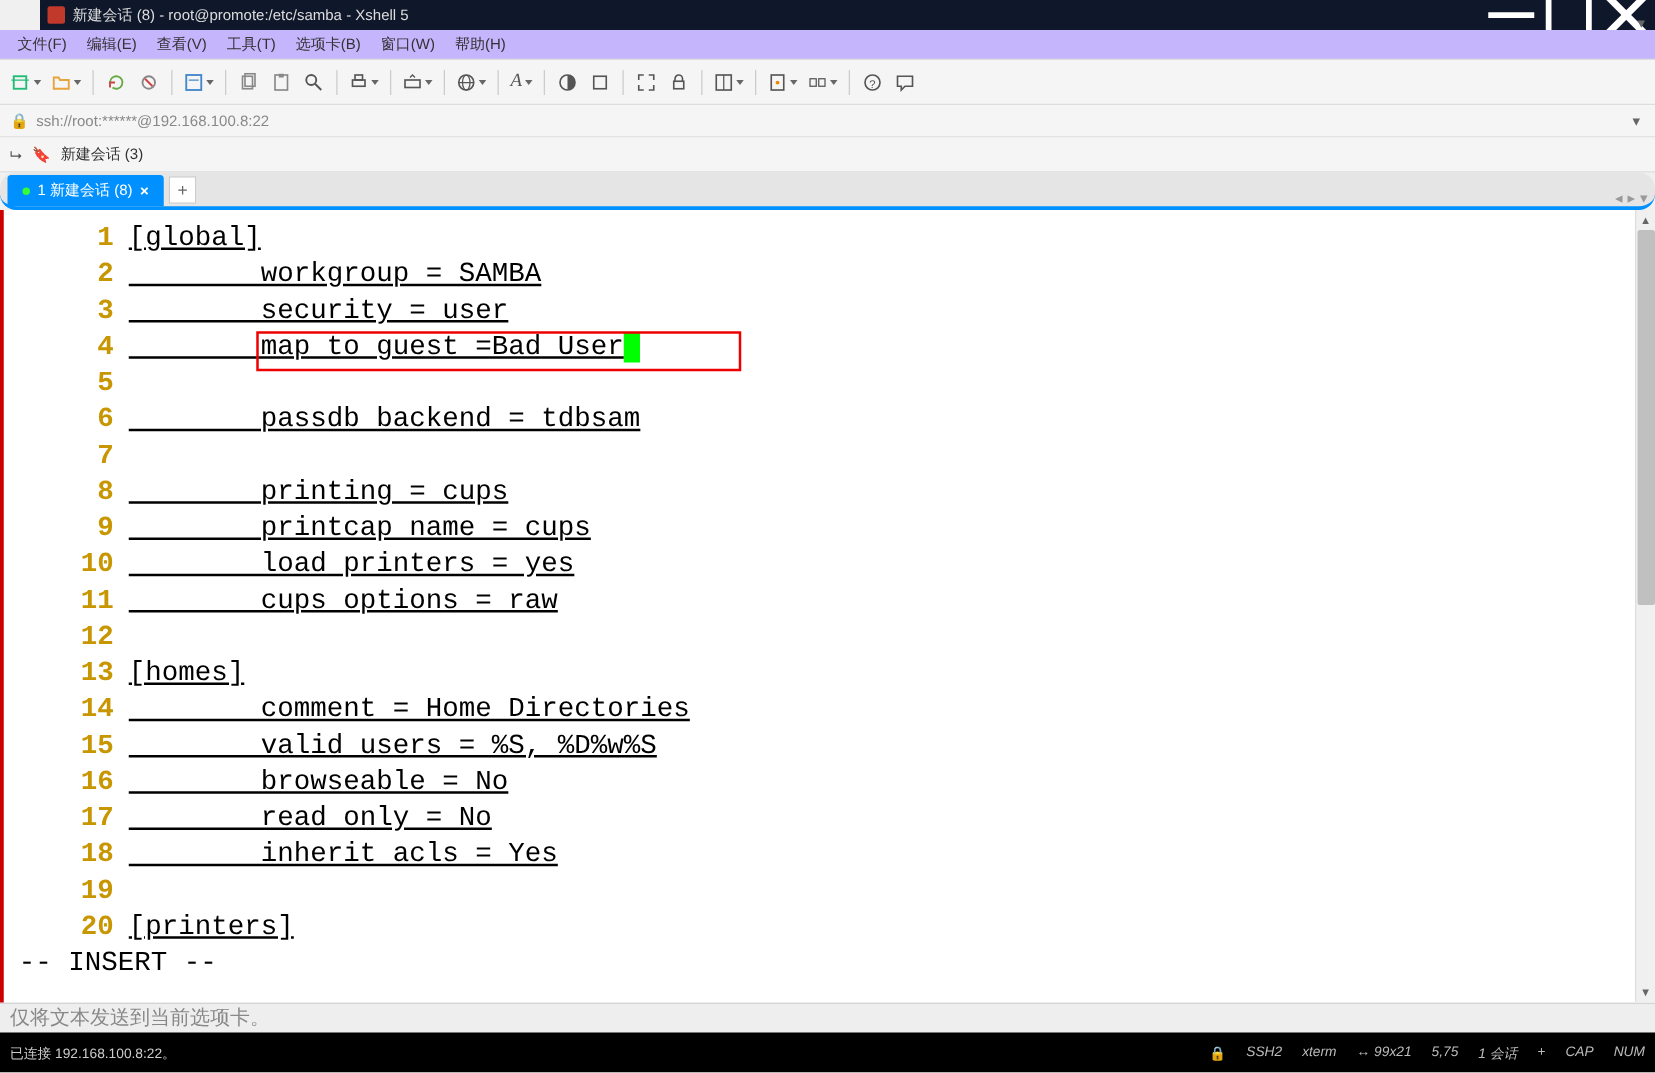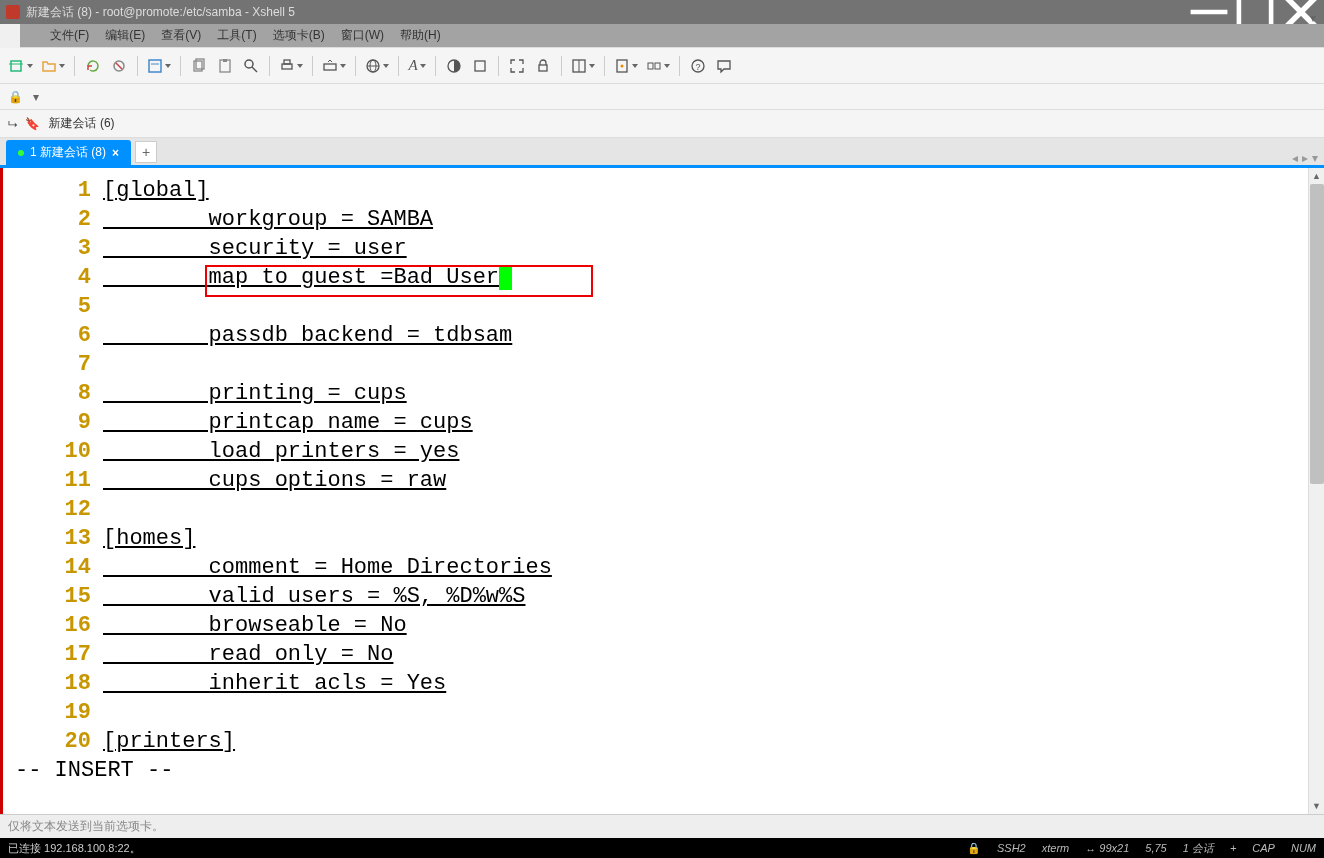--- a/index.html
+++ b/index.html
@@ -1,62 +1,62 @@
 <!DOCTYPE html>
 <html><head>
 <meta charset="utf-8">
 <style>
   * { margin: 0; padding: 0; box-sizing: border-box; }
   body { font-family: "Microsoft YaHei", Tahoma, sans-serif; font-size: 12px; background: #f0f0f0; width: 1324px; height: 858px; overflow: hidden; display: flex; flex-direction: column; }
-  .titlebar { background: #737373; height: 24px; display: flex; align-items: center; color: #fff; }
+  .titlebar { background: #0f172a; height: 24px; display: flex; align-items: center; color: #fff; margin-left: 32px; }
   .titlebar .icon { width: 14px; height: 14px; margin: 0 6px; background: #c0392b; border-radius: 2px; display:inline-block; }
   .titlebar .title { flex: 1; font-size: 12px; color: #ddd; }
   .titlebar .ctl { width: 46px; height: 24px; display: flex; align-items: center; justify-content: center; color: #fff; cursor: pointer; }
 
-  .menubar { background: #a3a3a3; height: 24px; display: flex; align-items: center; border-bottom: 1px solid #ddd; padding: 0 24px; gap: 4px; margin-left: 20px; }
+  .menubar { background: #c4b5fd; height: 24px; display: flex; align-items: center; border-bottom: 1px solid #ddd; padding: 0 8px; gap: 4px; }
   .menubar .menu { padding: 2px 6px; color: #333; cursor: pointer; }
 
   .toolbar { background: #f5f5f5; height: 36px; display: flex; align-items: center; border-bottom: 1px solid #ddd; padding: 0 6px; gap: 2px; }
   .tbtn { min-width: 24px; height: 28px; display: flex; align-items: center; justify-content: center; cursor: pointer; border-radius: 2px; color: #555; position: relative; padding: 0 3px;}
   .tbtn svg { width: 16px; height: 16px; }
   .tsep { width: 1px; height: 20px; background: #ccc; margin: 0 4px; }
   .drop::after { content:""; border-left:3px solid transparent; border-right:3px solid transparent; border-top:4px solid #666; margin-left:2px;}
   .toolbar-tail { flex:1; }
   .tool-dd { position:absolute; right:4px; top:4px; width:14px; height:28px; display:flex; align-items:center; justify-content:center; color:#666; cursor:pointer;}
 
   .addressbar { background: #f5f5f5; height: 26px; display: flex; align-items: center; border-bottom: 1px solid #ddd; padding: 0 8px; color: #888; font-size: 12px; }
   .addressbar .lock-icon { margin-right: 6px; color:#999; }
   .addressbar .addr { flex:1; }
   .addressbar .dd { color:#666; cursor:pointer; padding:0 4px;}
 
   .sessionbar { background: #f5f5f5; height: 28px; display: flex; align-items: center; border-bottom: 1px solid #ddd; padding: 0 8px; color: #333; gap: 8px;}
   .sessionbar .icon { color:#555; }
 
-  .tabbar { background: #e5e5e5; height: 30px; display: flex; align-items: flex-end; border-bottom: 3px solid #0090ff; padding-left: 6px; }
+  .tabbar { background: #e5e5e5; height: 30px; display: flex; align-items: flex-end; border-bottom: 3px solid #0090ff; padding-left: 6px; border-radius: 13px; }
   .tab { background: #0090ff; color: #fff; padding: 4px 12px; font-size: 12px; border-radius: 3px 3px 0 0; display: flex; align-items: center; gap: 6px; cursor:pointer;}
   .tab .dot { width:6px; height:6px; background:#3f3; border-radius:50%; display:inline-block;}
   .tab .close { cursor:pointer; font-weight:bold; }
   .newtab { width: 22px; height: 22px; background: #fff; border: 1px solid #ccc; margin-left: 4px; display:flex; align-items:center; justify-content:center; cursor:pointer; font-size:14px; color:#666; margin-bottom:2px;}
   .tab-right { margin-left:auto; display:flex; align-items:center; gap:4px; color:#999; padding-right:6px;}
 
   .terminal-wrap { flex:1; background:#fff; position:relative; overflow:hidden; border-left:3px solid #c00;}
   .terminal { font-family: "Consolas","Courier New",monospace; font-size: 22px; line-height: 29px; color:#000; padding: 8px 0 0 0; white-space:pre; position:relative; height:100%;}
   .ln { display:flex; }
   .gutter { width: 100px; text-align:right; padding-right: 12px; color: #c89600; font-weight:bold;}
   .code { flex:1;text-decoration:underline; }
   .highlight-box { position:absolute; border:2px solid #e00; left: 202px; top: 97px; width: 388px; height: 32px; pointer-events:none;}
   .cursor { display:inline-block; width: 13px; height: 24px; background:#0f0; vertical-align: text-bottom;}
   .insert { font-weight:normal; padding-left: 12px;}
   .vscroll { position:absolute; right:0; top:0; width:16px; height:100%; background:#f0f0f0; border-left:1px solid #ddd;}
   .vscroll .up, .vscroll .down { height:16px; display:flex; align-items:center; justify-content:center; color:#666; cursor:pointer; font-size:9px;}
   .vscroll .down { position:absolute; bottom:0; width:100%;}
   .vscroll .thumb { position:absolute; top:16px; width:14px; left:1px; height:300px; background:#c0c0c0; border-radius:2px;}
 
-  .notice { background:#eee; height:24px; display:flex; align-items:center; padding:0 8px; color:#888; font-size:12px; border-top:1px solid #ccc;}
-  .statusbar { background:#000; height:20px; display:flex; align-items:center; color:#ccc; font-size:11px; padding:0 8px; gap: 16px;}
+  .notice { background:#eee; height:24px; display:flex; align-items:center; padding:0 8px; color:#888; font-size:16px; border-top:1px solid #ccc;}
+  .statusbar { background:#000; height:32px; display:flex; align-items:center; color:#ccc; font-size:11px; padding:0 8px; gap: 16px;}
   .statusbar .left { flex:1; }
   .statusbar .item { color:#bbb;font-style:italic; }
   .statusbar .lock { color:#999; }
 </style>
 </head>
 <body>
 
 <div class="titlebar">
   <span class="icon"></span>
   <span class="title">新建会话 (8) - root@promote:/etc/samba - Xshell 5</span>
@@ -220,27 +220,28 @@
       <svg viewBox="0 0 16 16">
         <path d="M2 3h12v8H8l-3 3v-3H2z" fill="none" stroke="#555" stroke-width="1.3"></path>
       </svg>
     </div>
   <div class="toolbar-tail"></div>
   <div class="tool-dd">▾</div>
 </div>
 
 <div class="addressbar">
   <span class="lock-icon">🔒</span>
+  <span class="addr">ssh://root:******@192.168.100.8:22</span>
   <span class="dd">▾</span>
 </div>
 
 <div class="sessionbar">
   <span class="icon">⮡</span>
   <span class="icon">🔖</span>
-  <span>新建会话 (6)</span>
+  <span>新建会话 (3)</span>
 </div>
 
 <div class="tabbar">
   <div class="tab">
     <span class="dot"></span>
     <span>1 新建会话 (8)</span>
     <span class="close">×</span>
   </div>
   <div class="newtab">+</div>
   <div class="tab-right">

